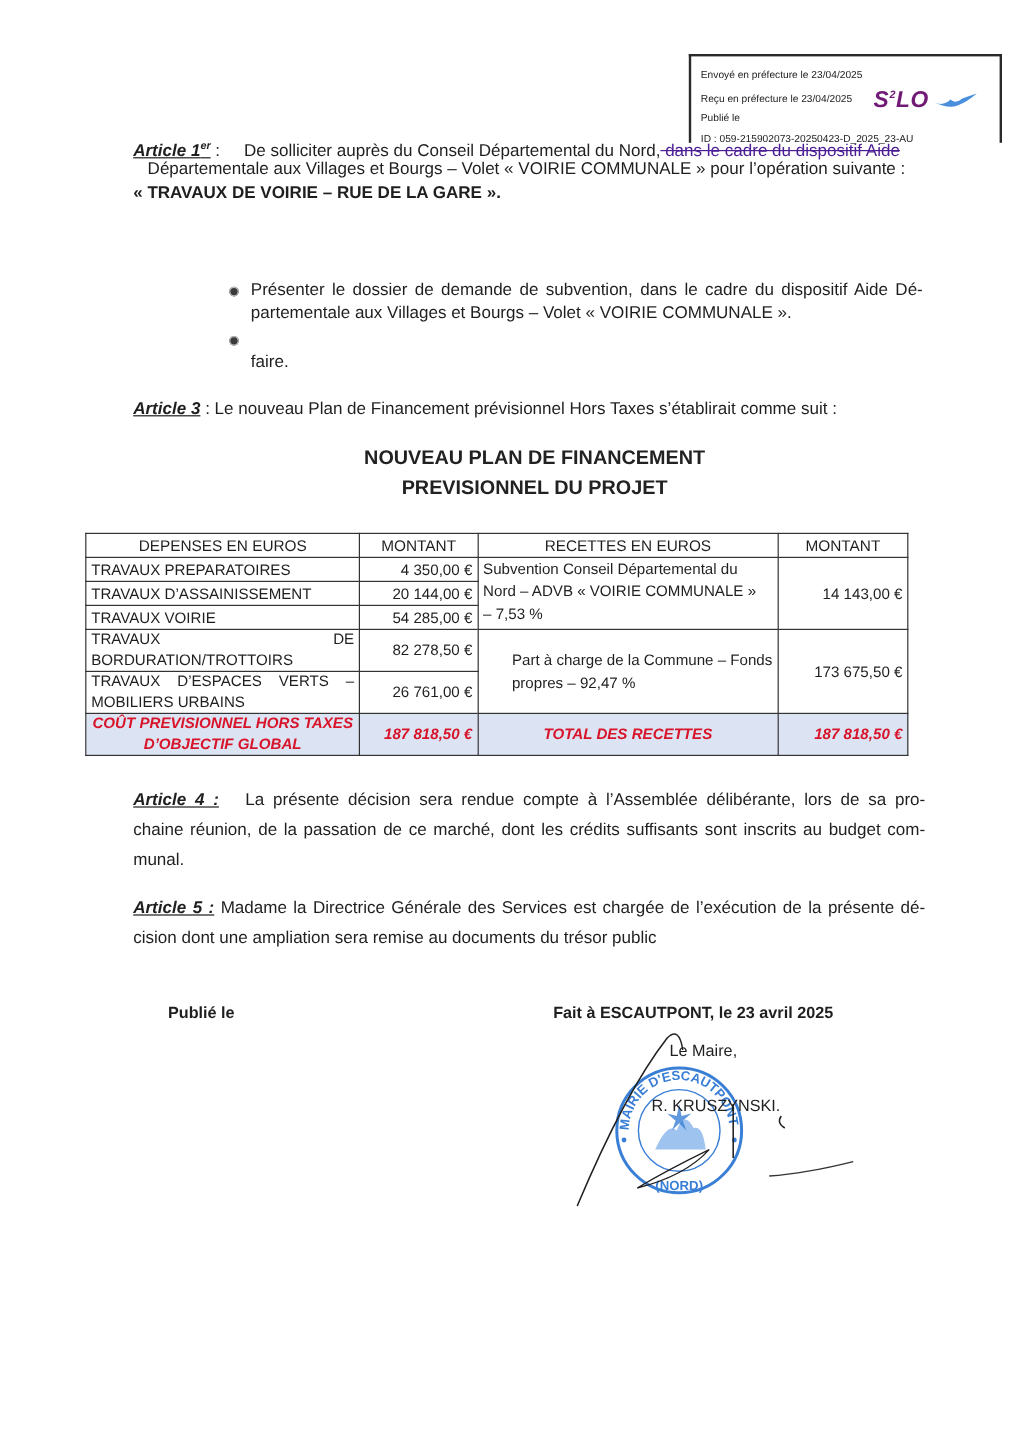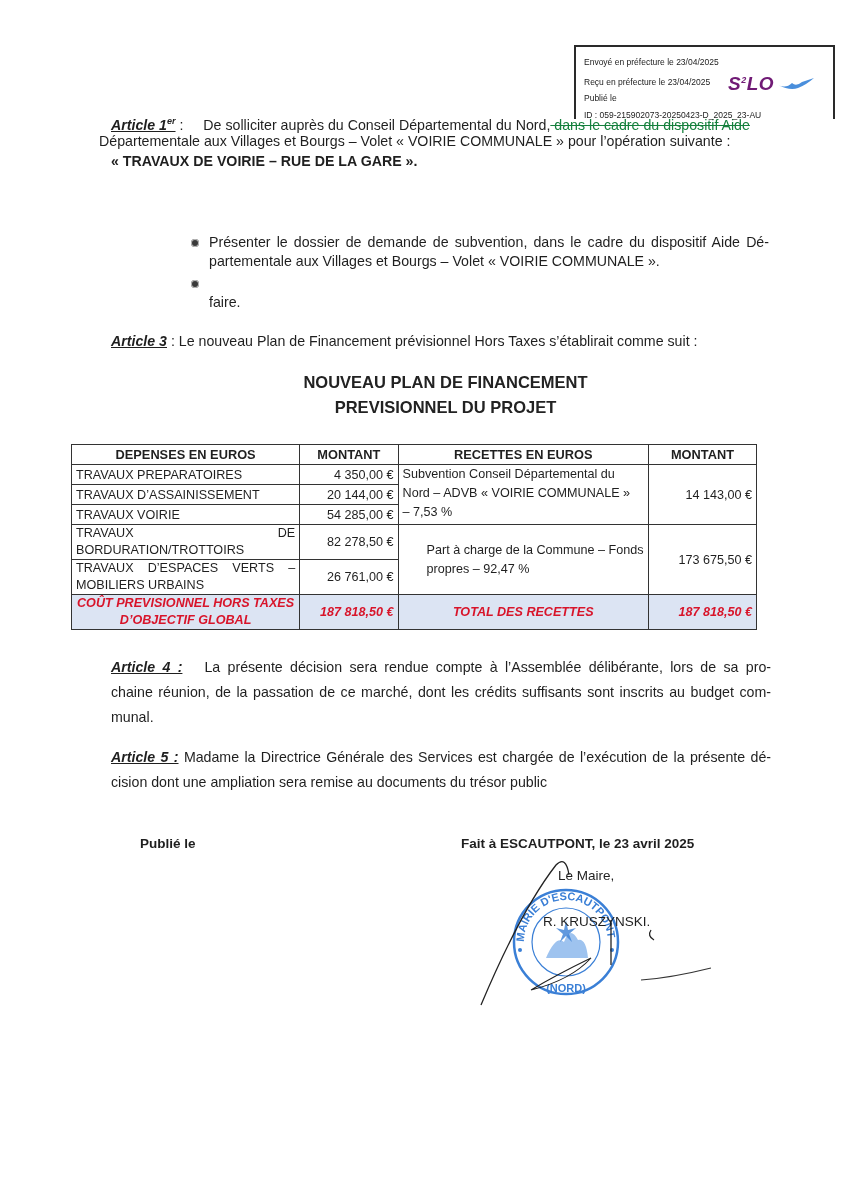--- a/index.html
+++ b/index.html
@@ -13,33 +13,33 @@
   .stamp-line { position: absolute; left: 8px; font-size: 8.5px; color: #222; white-space: nowrap; }
   .stamp-l1 { top: 10px; } .stamp-l2 { top: 30px; } .stamp-l3 { top: 46px; } .stamp-l4 { top: 63px; }
   .s2low { position: absolute; left: 152px; top: 26px; font-size: 19px; font-weight: bold;
            color: #701a75; font-style: italic; letter-spacing: 0.5px; }
   .s2low sup { font-size: 9px; }
   .s2low-bird { position: absolute; left: 200px; top: 30px; width: 40px; height: 14px; }
 
   .text { position: absolute; font-size: 14.2px; line-height: 20px; color: #1f1f1f; }
   .art-label { font-weight: bold; font-style: italic; text-decoration: underline; }
   .bold { font-weight: bold; }
-  .strike { text-decoration: line-through; color: #15803d; }
+  .strike { text-decoration: line-through; color: #4c1d95; }
 
   .bullet { position: absolute; left: 170px; width: 8px; height: 8px; border-radius: 50%;
             background: #3a3a3a; box-shadow: 0 0 0 1px #bbb inset; }
 
   .title { position: absolute; left: 0; width: 849px; text-align: center;
            font-weight: bold; font-size: 16.5px; color: #222; }
 
   
   table.fin { position: absolute; left: 50px; top: 444px; width: 686px;
               border-collapse: collapse; font-size: 12.6px; color: #1f1f1f; }
   table.fin td, table.fin th { border: 1.3px solid #333; padding: 0 4px; height: 19px; }
-  table.fin th { font-weight: bold; text-align: center; font-size: 12.8px; }
+  table.fin th { font-weight: normal; text-align: center; font-size: 12.8px; }
   .c-dep { width: 221px; } .c-mdep { width: 90px; } .c-rec { width: 247px; } .c-mrec { width: 100px; }
   .num { text-align: right; white-space: nowrap; }
   .just { text-align: justify; text-align-last: justify; }
   .total-row td { background: #dce4f3; color: #d8142a; font-weight: bold; font-style: italic;
                   text-align: center; height: 36px; }
   .total-row td.num { text-align: right; }
 
   
   .seal { position: absolute; left: 485px; top: 880px; width: 120px; height: 120px; }
   .sig { position: absolute; left: 440px; top: 850px; width: 260px; height: 160px; }
@@ -57,21 +57,21 @@
     <div class="s2low"><span>S</span><sup>2</sup><span>LO</span></div>
     <svg class="s2low-bird" viewBox="0 0 40 14">
       <path d="M2 8 Q10 12 16 6 Q20 10 26 5 Q32 3 38 1 Q30 8 22 11 Q14 14 2 8Z" fill="#4a8fdc"></path>
     </svg>
   </div>
 
   <div class="text" style="left:90px; top:111px; white-space:nowrap;">
     <span class="art-label"><span>Article 1</span><sup style="font-size:9px">er</sup></span><span> :</span>
     <span style="margin-left:16px">De solliciter auprès du Conseil Départemental du Nord,</span><span class="strike"> dans le cadre du dispositif Aide</span>
   </div>
-  <div class="text" style="left:78px; top:131px; white-space:nowrap;">Départementale aux Villages et Bourgs – Volet « VOIRIE COMMUNALE » pour l’opération suivante :</div>
+  <div class="text" style="left:102px; top:131px; white-space:nowrap;">Départementale aux Villages et Bourgs – Volet « VOIRIE COMMUNALE » pour l’opération suivante :</div>
   <div class="text bold" style="left:90px; top:151px; white-space:nowrap;">« TRAVAUX DE VOIRIE – RUE DE LA GARE ».</div>
 
 
   <div class="bullet" style="top:239px;"></div>
   <div class="text" style="left:188px; top:232px; width:560px; text-align:justify; text-align-last:justify;">Présenter le dossier de demande de subvention, dans le cadre du dispositif Aide Dé-</div>
   <div class="text" style="left:188px; top:251px; white-space:nowrap;">partementale aux Villages et Bourgs – Volet « VOIRIE COMMUNALE ».</div>
 
   <div class="bullet" style="top:280px;"></div>
   <div class="text" style="left:188px; top:292px; white-space:nowrap;">faire.</div>
 

